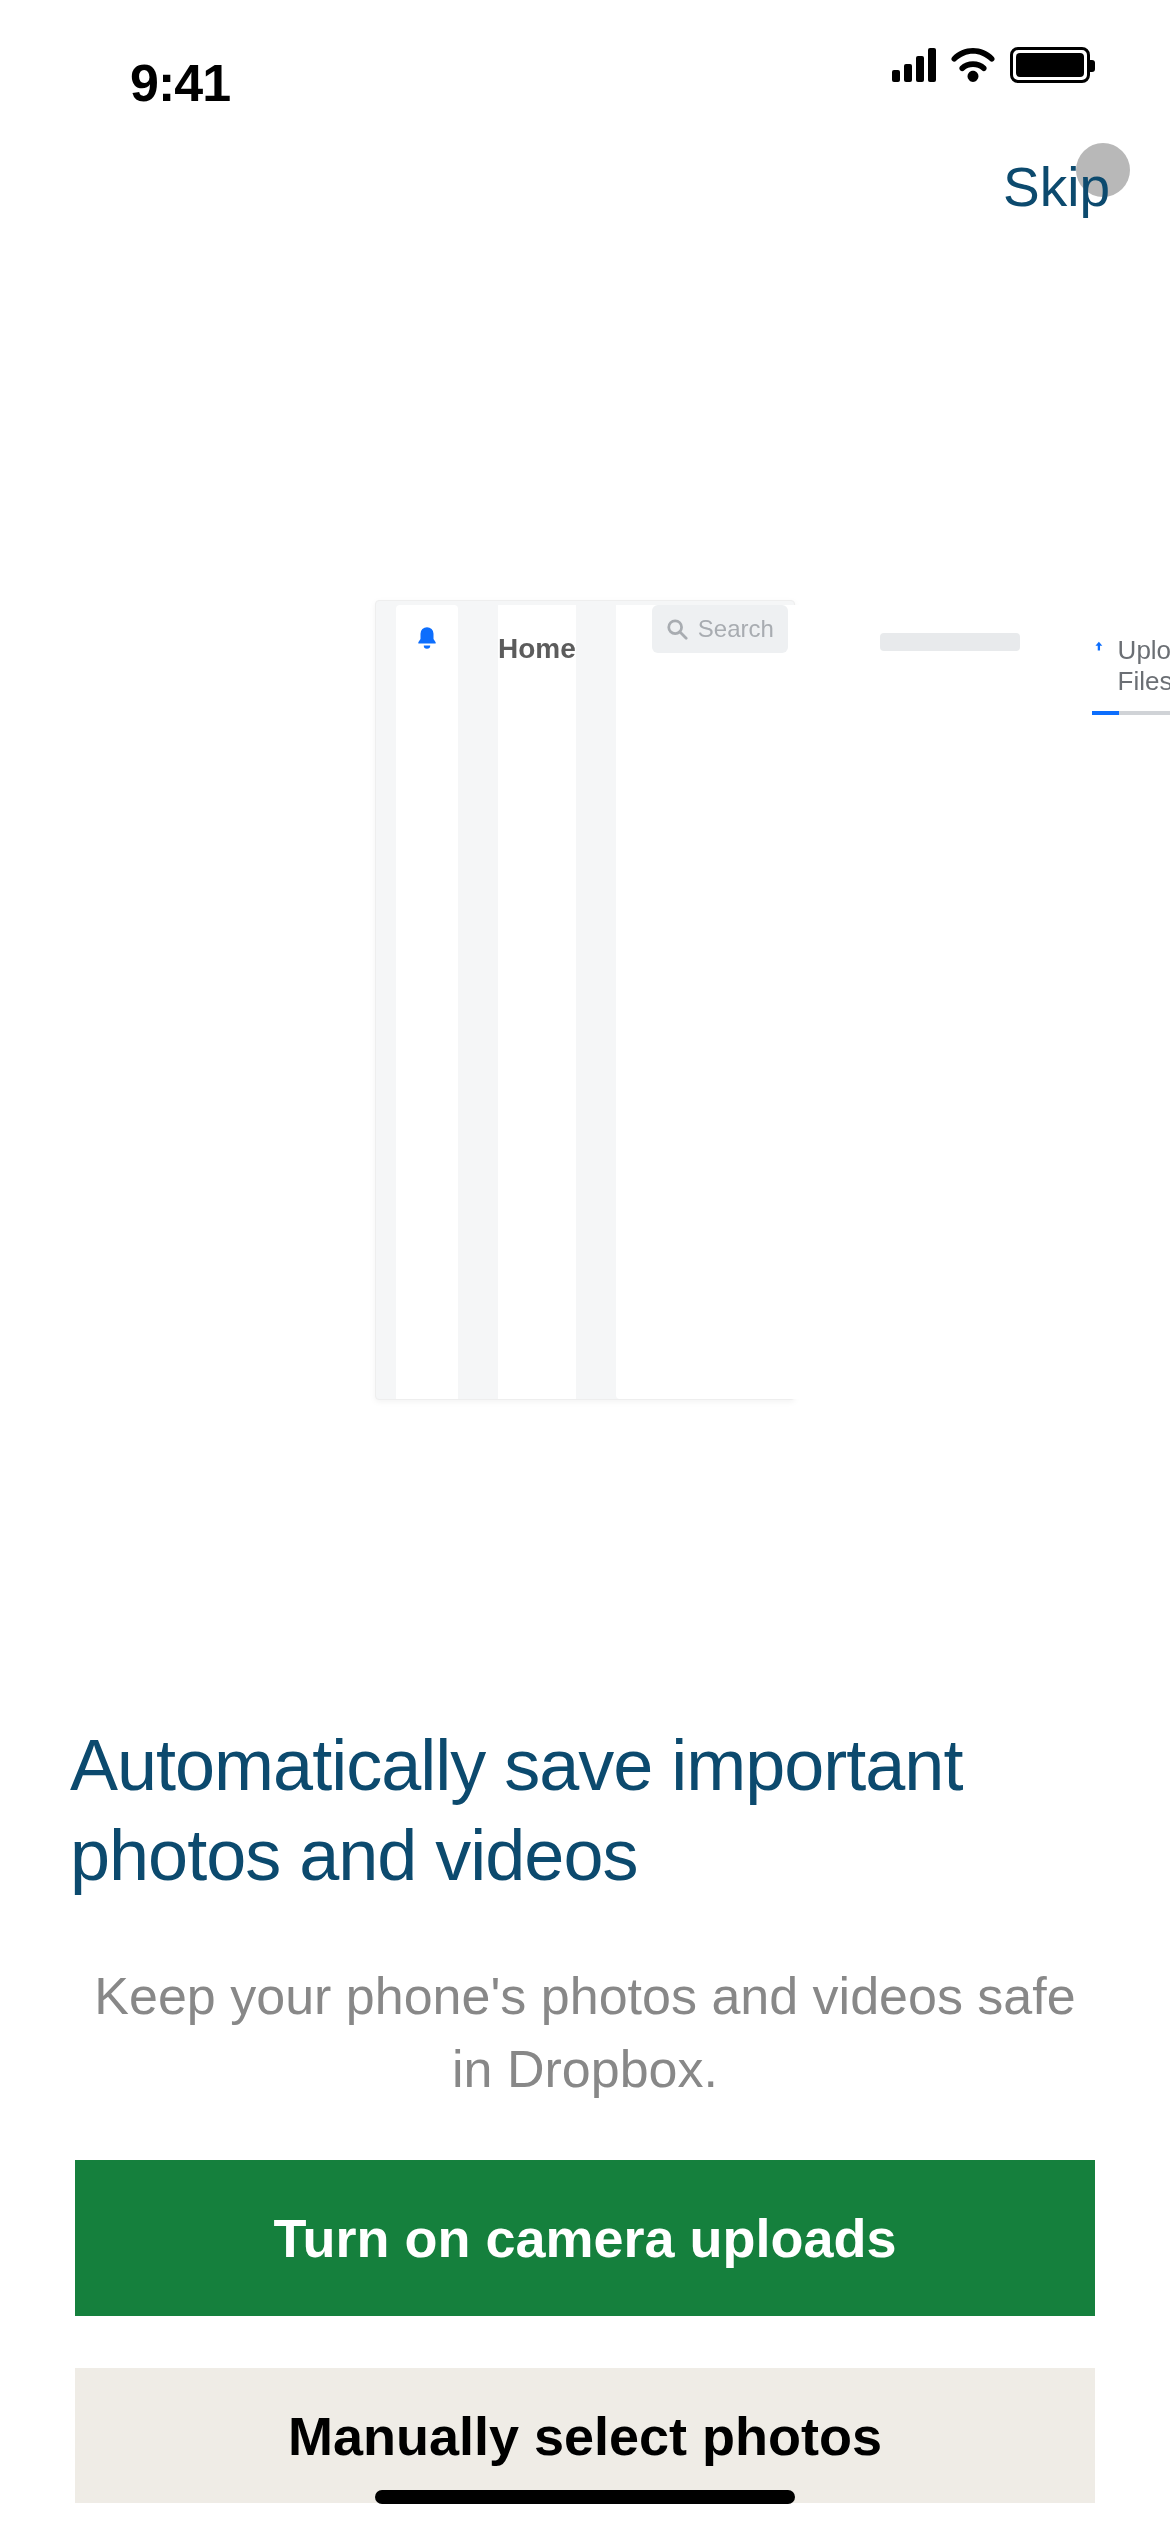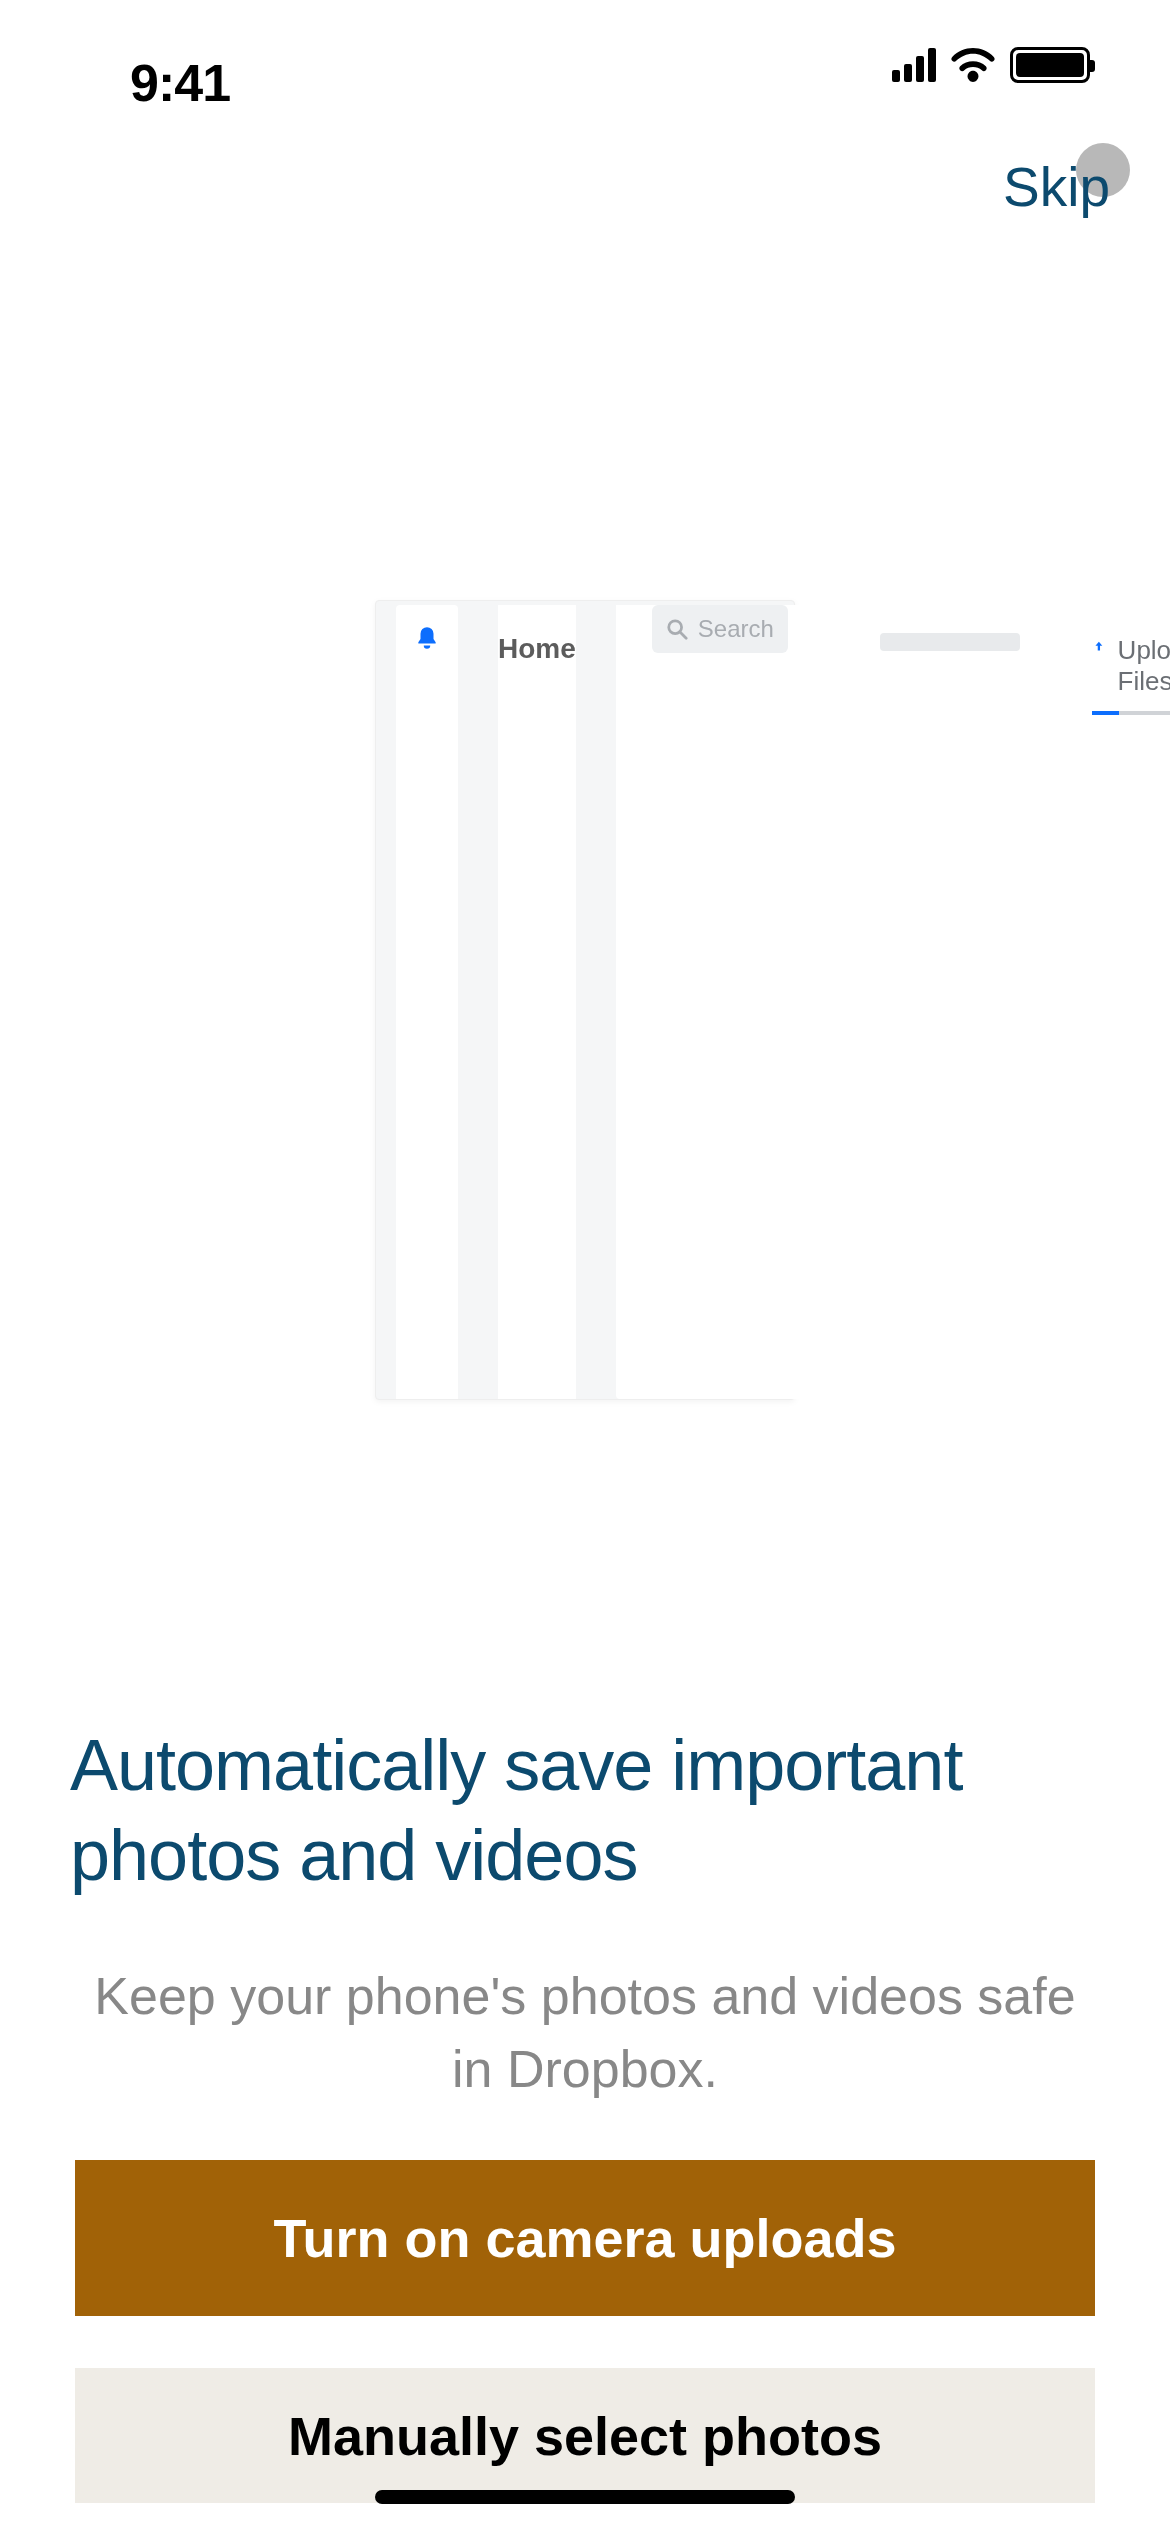--- a/index.html
+++ b/index.html
@@ -253,21 +253,21 @@
       font-weight:400;
     }
 
     
     .primary-btn {
       position:absolute;
       top:2160px;
       left:75px;
       right:75px;
       height:156px;
-      background:#a16207;
+      background:#15803d;
       color:#fff;
       display:flex;
       align-items:center;
       justify-content:center;
       font-size:54px;
       font-weight:600;
     }
     .secondary-btn {
       position:absolute;
       top:2368px;

